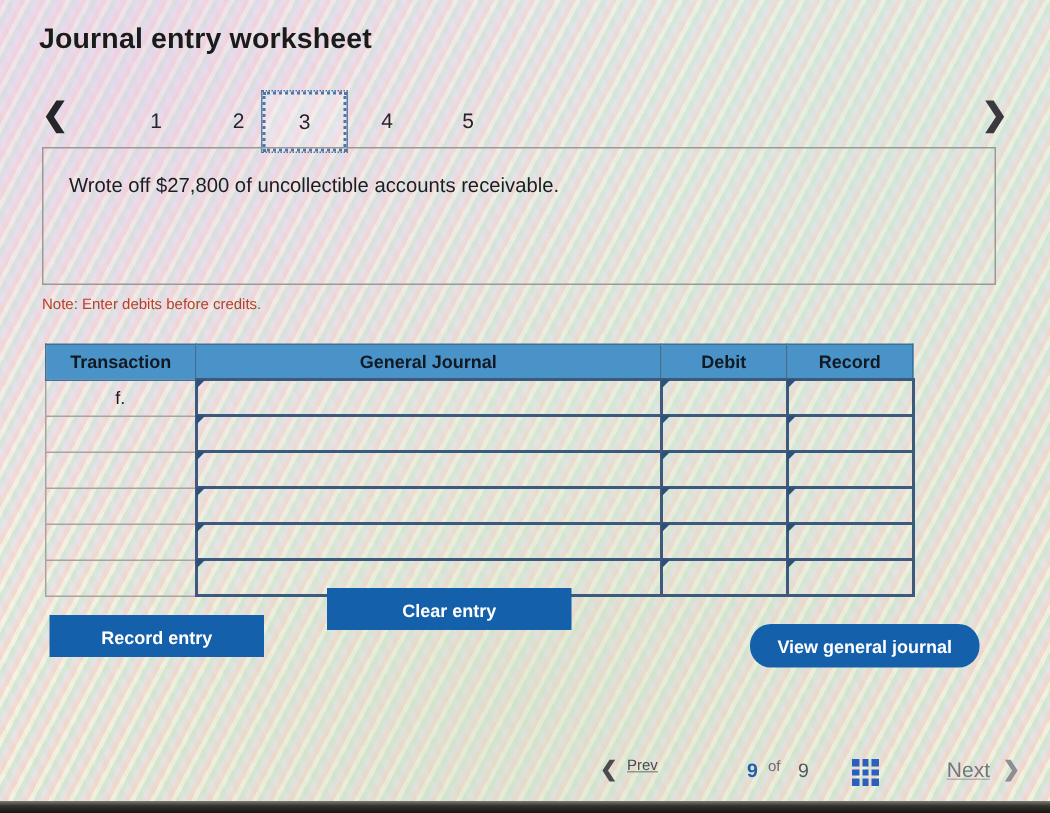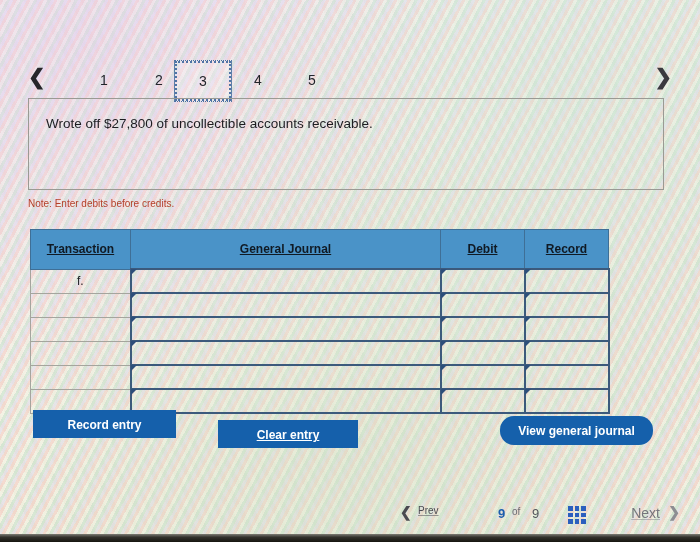--- a/index.html
+++ b/index.html
@@ -152,23 +152,22 @@
     border-collapse: collapse;
     table-layout: fixed;
   }
   .jtable th {
     background: #4a93c8;
     color: #101a24;
     font-size: 12px;
     font-weight: bold;
     height: 22px;
     border: 1px solid #3f6f96;
-    padding: 8px;
+    padding: 0;
     text-align: center;
-    text-decoration: underline;
   }
   .jtable td {
     padding: 0;
     height: 22px;
     border: 1px solid #a5a59e;
   }
   .col-txn  { width: 100px; }
   .col-gj   { width: 310px; }
   .col-deb  { width: 84px; }
   .col-cred { width: 84px; }
@@ -202,21 +201,21 @@
     color: #ffffff;
     font-size: 12px;
     font-weight: bold;
     text-align: center;
     border: none;
     cursor: pointer;
     font-family: "Liberation Sans", sans-serif;
     padding: 8px;
   }
   #btn-record { left: 33px;  top: 410px; width: 143px; height: 28px; }
-  #btn-clear  { left: 218px; top: 420px; width: 140px; height: 28px; text-decoration: underline; }
+  #btn-clear  { left: 218px; top: 392px; width: 163px; height: 28px; }
   #btn-view   { left: 500px; top: 416px; width: 153px; height: 29px; border-radius: 14px; }
 
   
   .pager {
     position: absolute;
     left: 392px;
     top: 500px;
     width: 290px;
     height: 32px;
   }
@@ -284,20 +283,21 @@
   }
 </style>
 </head>
 <body>
 
 <div id="screen"></div>
 <div id="screen-tint"></div>
 
 <div id="content">
 
+  <div class="title">Journal entry worksheet</div>
 
   <div class="tabstrip">
     <span class="chev chev-left">❮</span>
     <div class="tab" style="left:50px;">1</div>
     <div class="tab" style="left:105px;">2</div>
     <div class="tab sel" style="left:148px;">3</div>
     <div class="tab" style="left:204px;">4</div>
     <div class="tab" style="left:258px;">5</div>
     <span class="chev chev-right">❯</span>
   </div>

